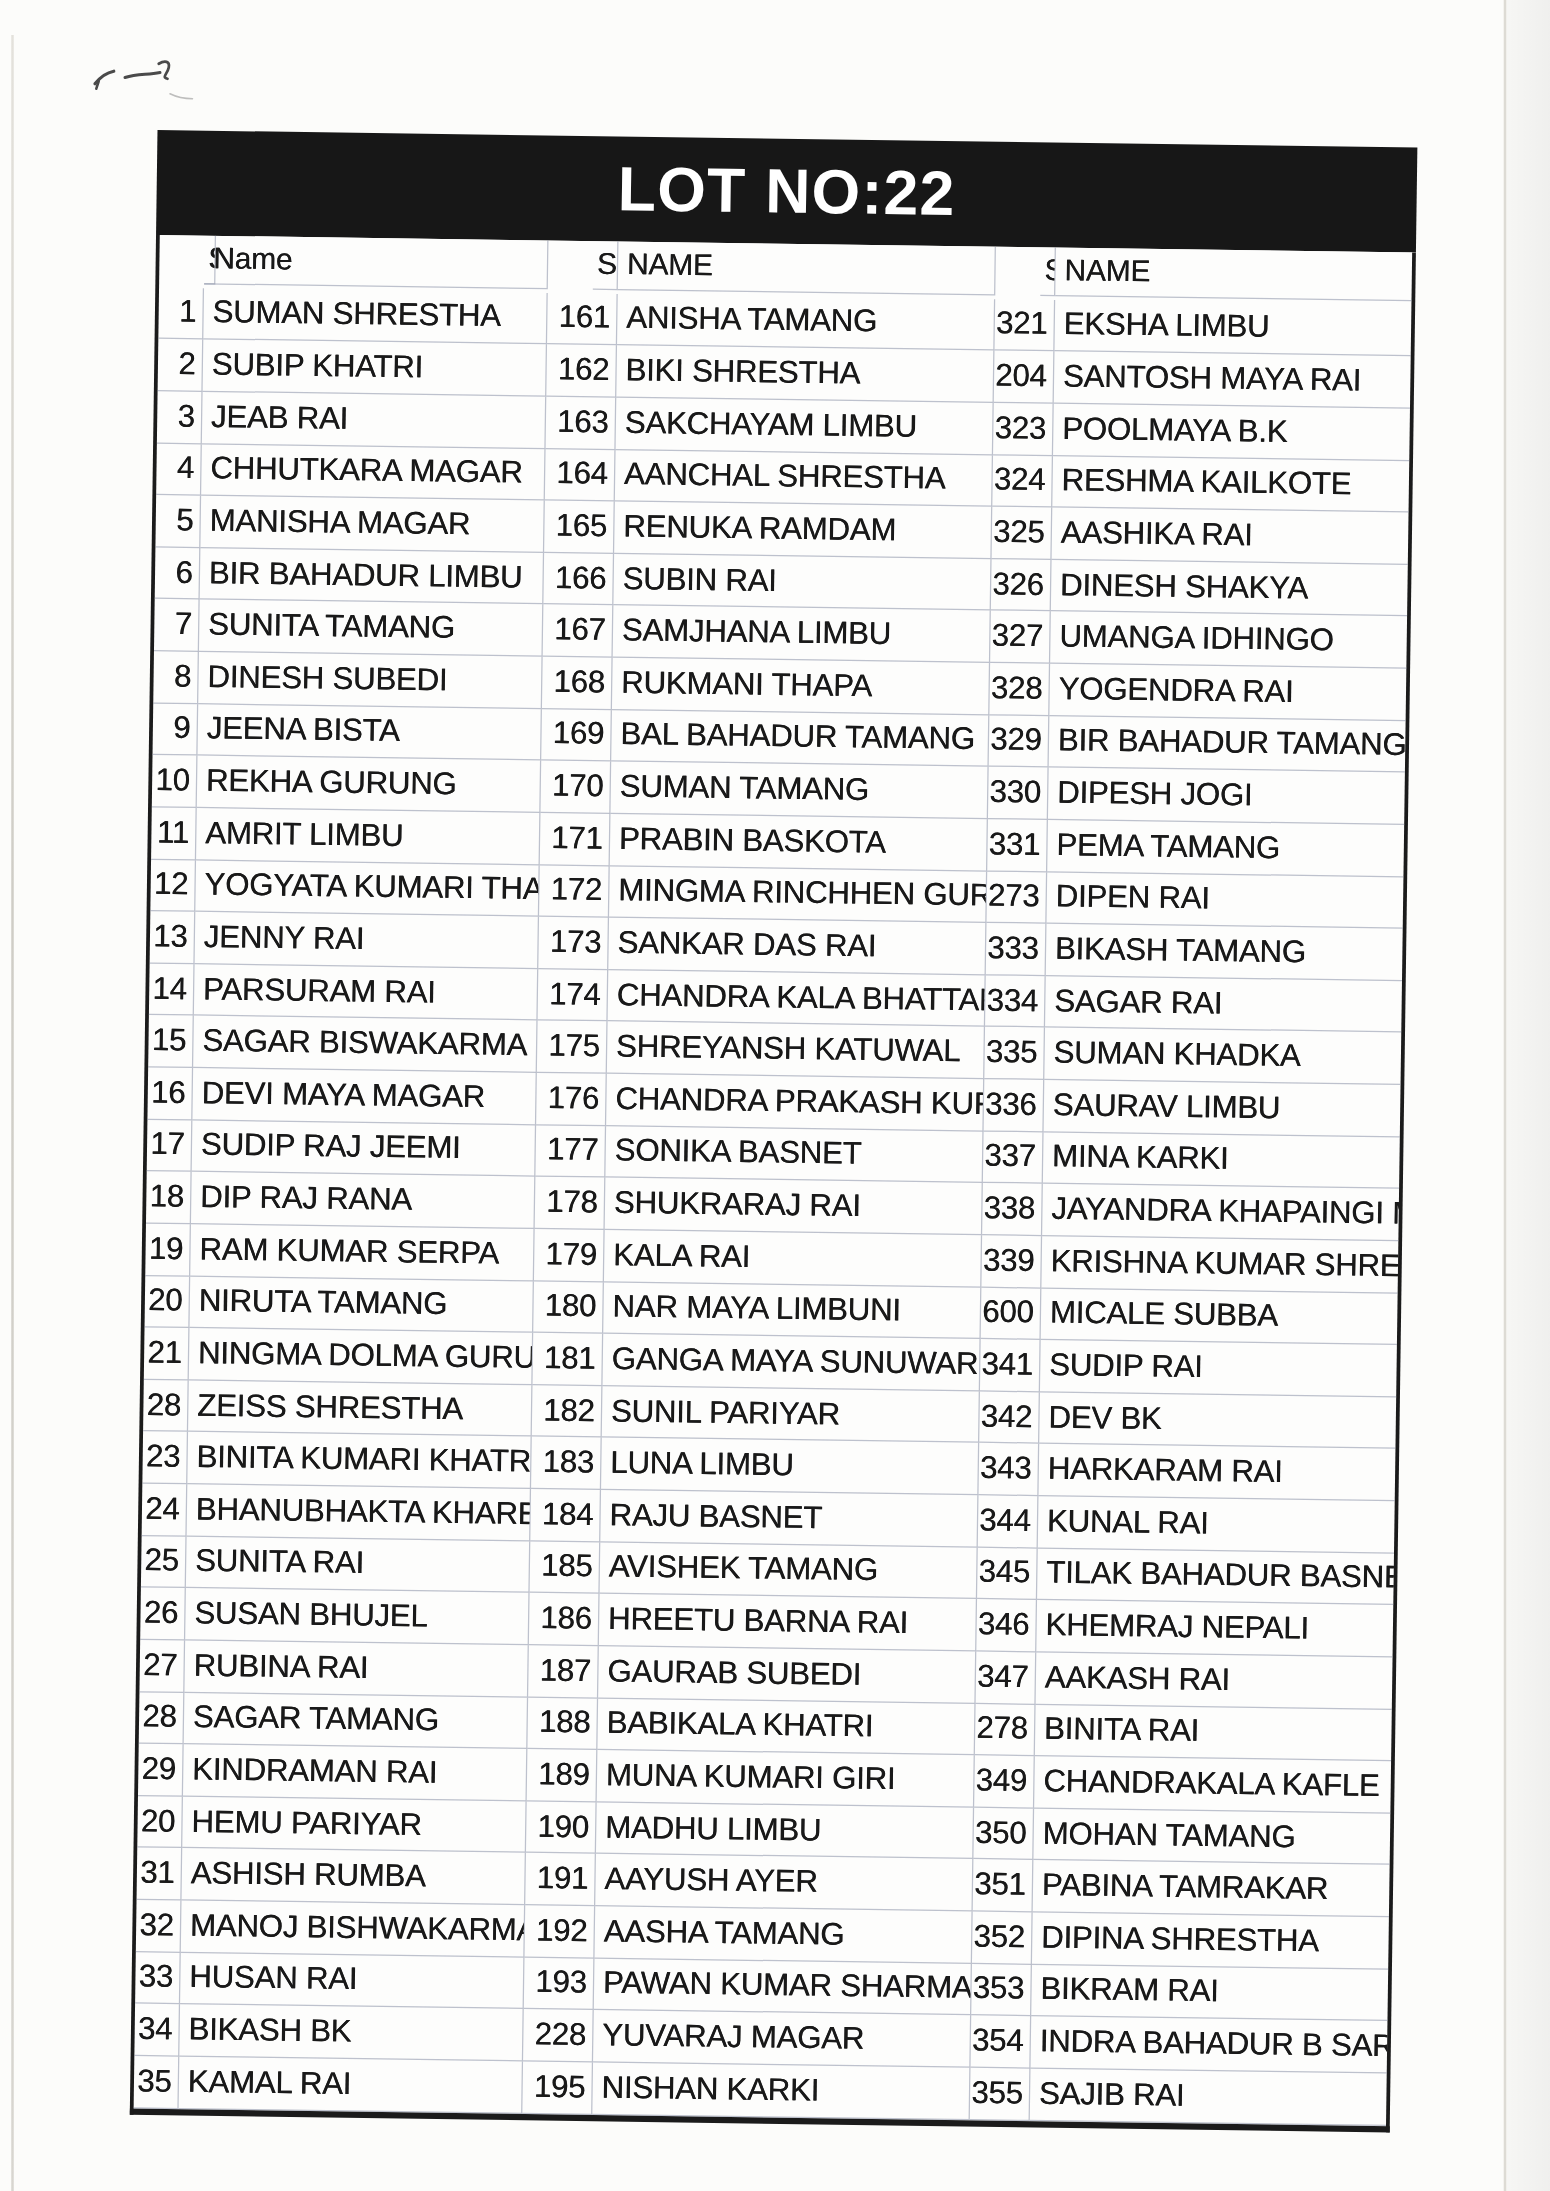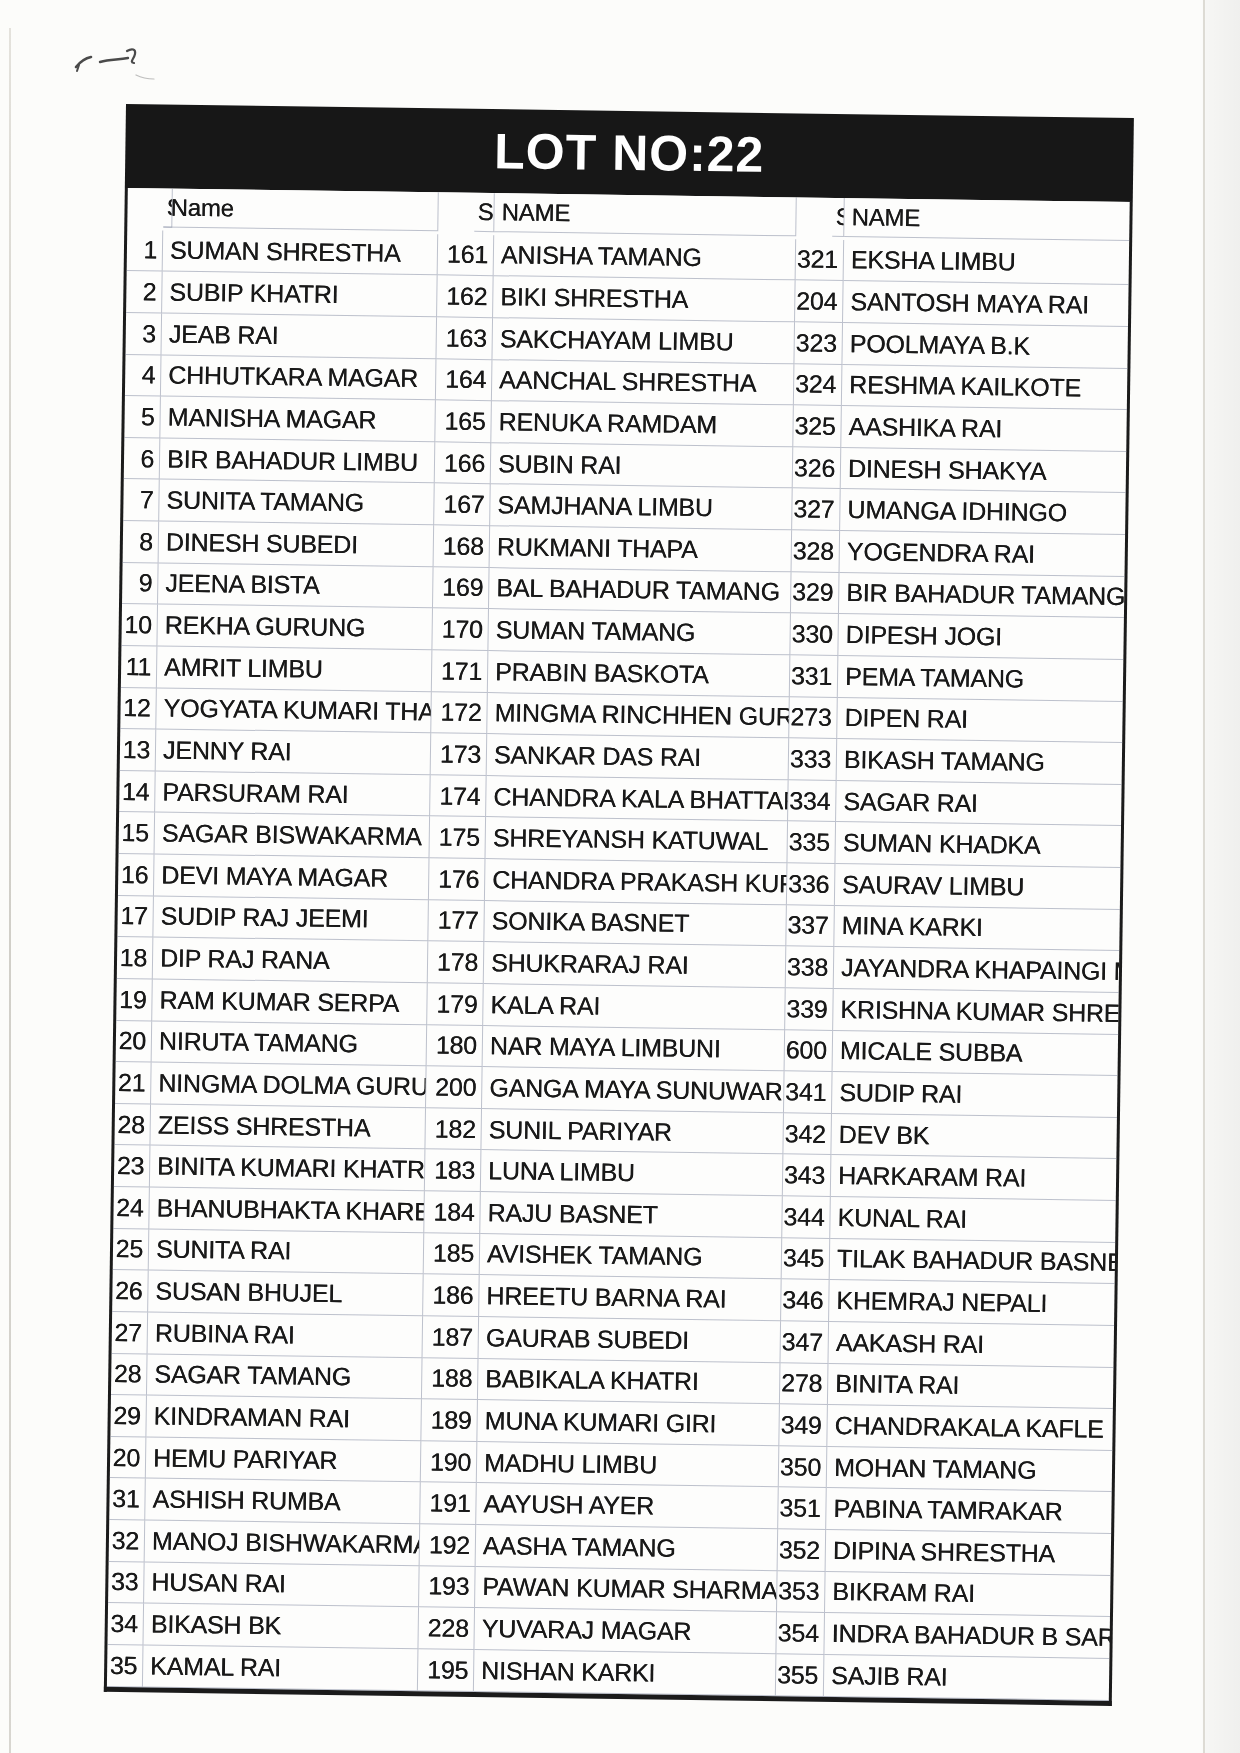--- a/index.html
+++ b/index.html
@@ -201,21 +201,21 @@
       <div class="cell num">339</div>
       <div class="cell nm">KRISHNA KUMAR SHRESTHA</div>
       <div class="cell num">20</div>
       <div class="cell nm">NIRUTA TAMANG</div>
       <div class="cell num">180</div>
       <div class="cell nm">NAR MAYA LIMBUNI</div>
       <div class="cell num">600</div>
       <div class="cell nm">MICALE SUBBA</div>
       <div class="cell num">21</div>
       <div class="cell nm">NINGMA DOLMA GURUNG</div>
-      <div class="cell num">200</div>
+      <div class="cell num">181</div>
       <div class="cell nm">GANGA MAYA SUNUWAR</div>
       <div class="cell num">341</div>
       <div class="cell nm">SUDIP RAI</div>
       <div class="cell num">28</div>
       <div class="cell nm">ZEISS SHRESTHA</div>
       <div class="cell num">182</div>
       <div class="cell nm">SUNIL PARIYAR</div>
       <div class="cell num">342</div>
       <div class="cell nm">DEV BK</div>
       <div class="cell num">23</div>

